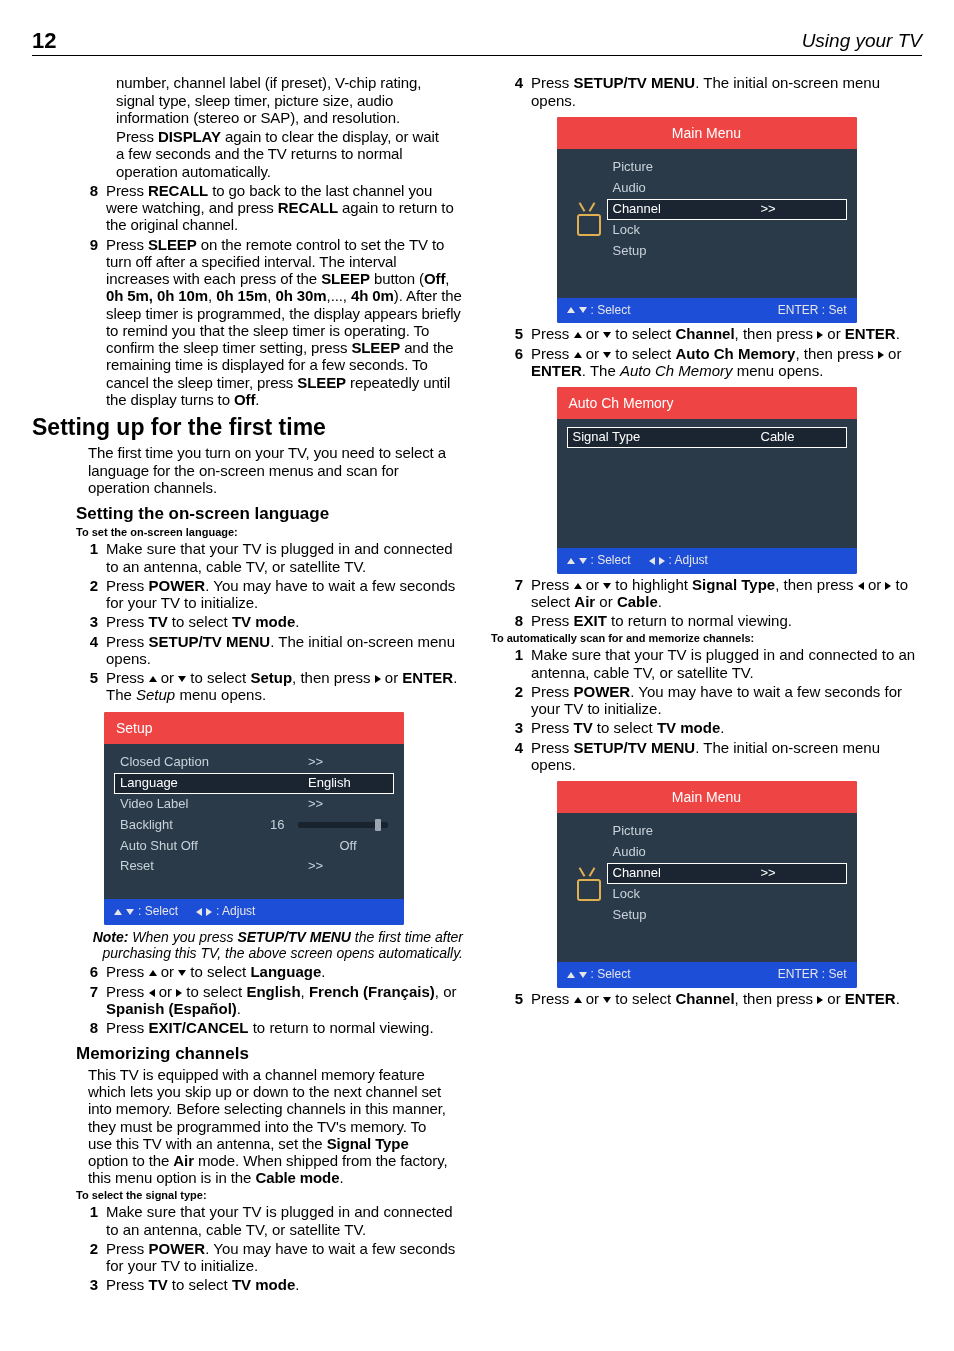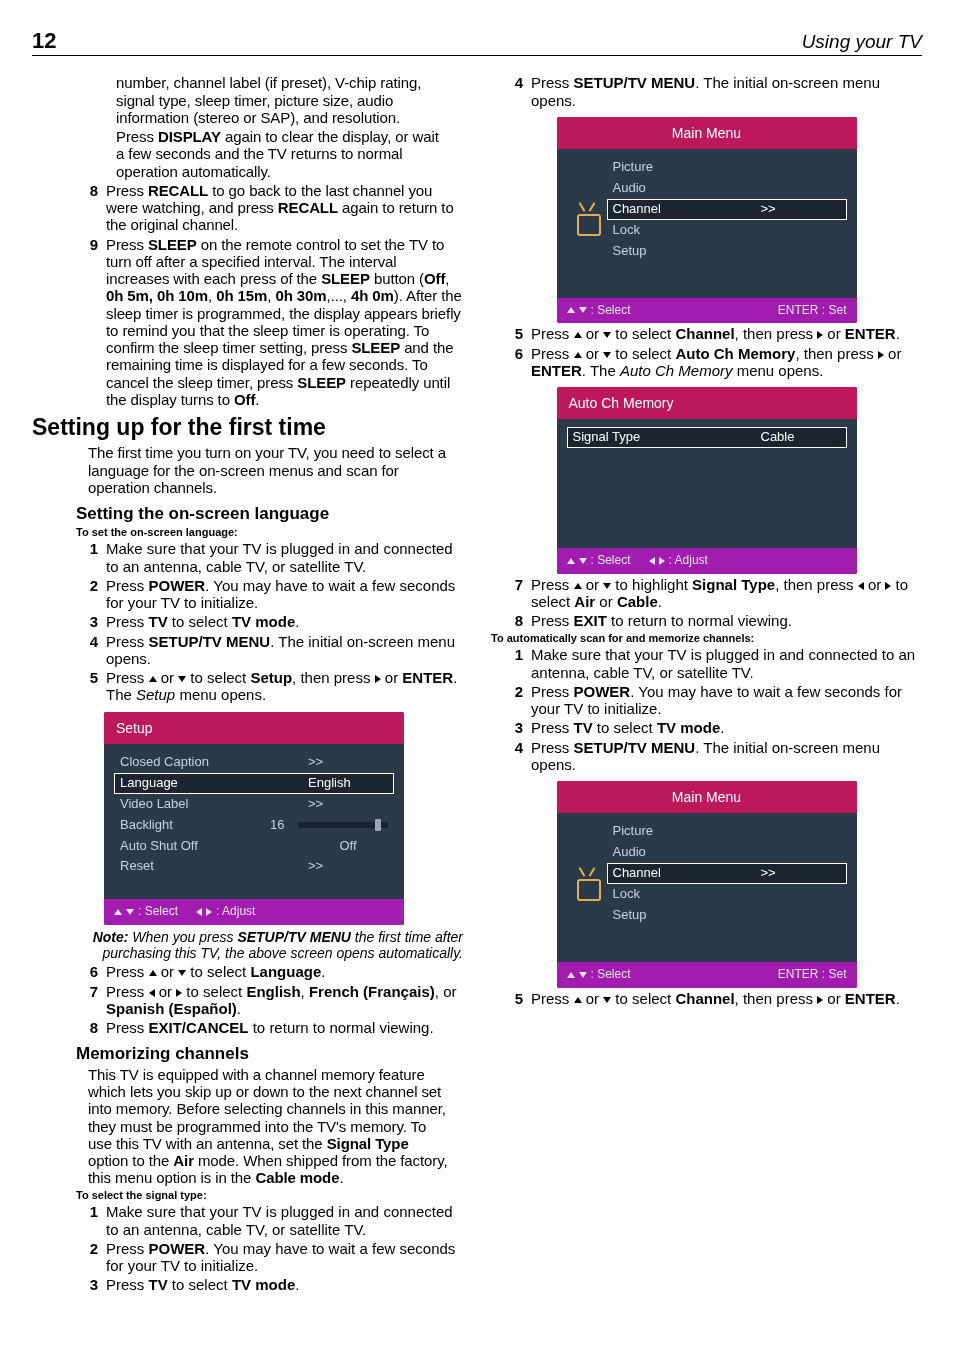--- a/index.html
+++ b/index.html
@@ -13,21 +13,21 @@
     position: relative;
     font-size: 15px;
     line-height: 1.15;
   }
   .page {
     padding: 28px 32px 0 32px;
   }
   .header {
     display: flex;
     justify-content: space-between;
-    align-items: flex-end;
+    align-items: center;
     border-bottom: 1px solid #000;
     padding-bottom: 2px;
     margin-bottom: 16px;
   }
   .page-num { font-weight: 700; font-size: 22px; }
   .header-title { font-style: italic; font-size: 19px; }
   .columns { display: flex; gap: 28px; }
   .col { flex: 1; min-width: 0; }
   .indent-1 { padding-left: 44px; }
   .indent-2 { padding-left: 72px; }
@@ -44,21 +44,21 @@
   .osd {
     width: 300px;
     margin: 8px auto 2px auto;
     background: #2b3a49;
     color: #c8d2da;
     font-size: 13px;
     border-radius: 2px;
     overflow: hidden;
   }
   .osd .title {
-    background: #be185d;
+    background: #ef4444;
     color: #fff;
     padding: 8px 12px;
     font-size: 14px;
     font-weight: 400;
   }
   .osd .title.center { text-align: center; }
   .osd .body {
     padding: 8px 10px 10px 10px;
   }
   .osd .row {
@@ -69,21 +69,21 @@
   }
   .osd .row .label { flex: 1; }
   .osd .row .val { width: 80px; text-align: left; }
   .osd .row.sel {
     background: #1a2531;
     color: #fff;
     outline: 1px solid #fff;
     outline-offset: -1px;
   }
   .osd .footer {
-    background: #a21caf;
+    background: #1d4ed8;
     color: #e6e6e6;
     padding: 6px 10px;
     font-size: 12px;
     display: flex;
     gap: 18px;
     align-items: center;
   }
   .osd .footer .seg { display: flex; align-items: center; gap: 4px; }
   .osd .iconcol {
     width: 40px;

